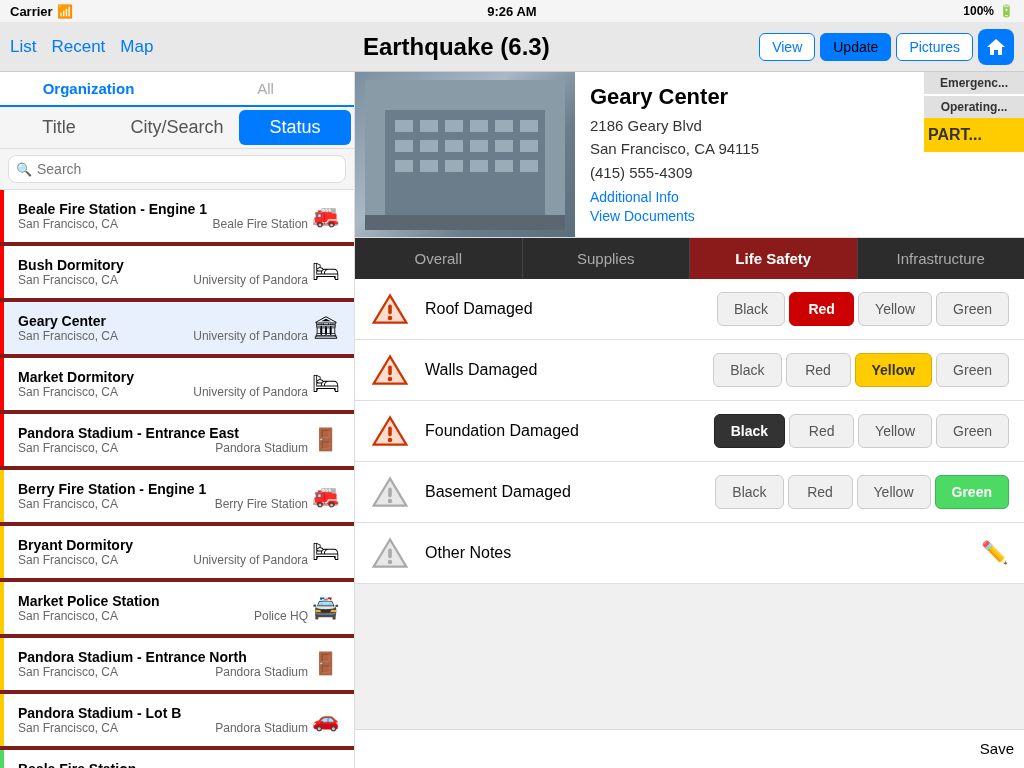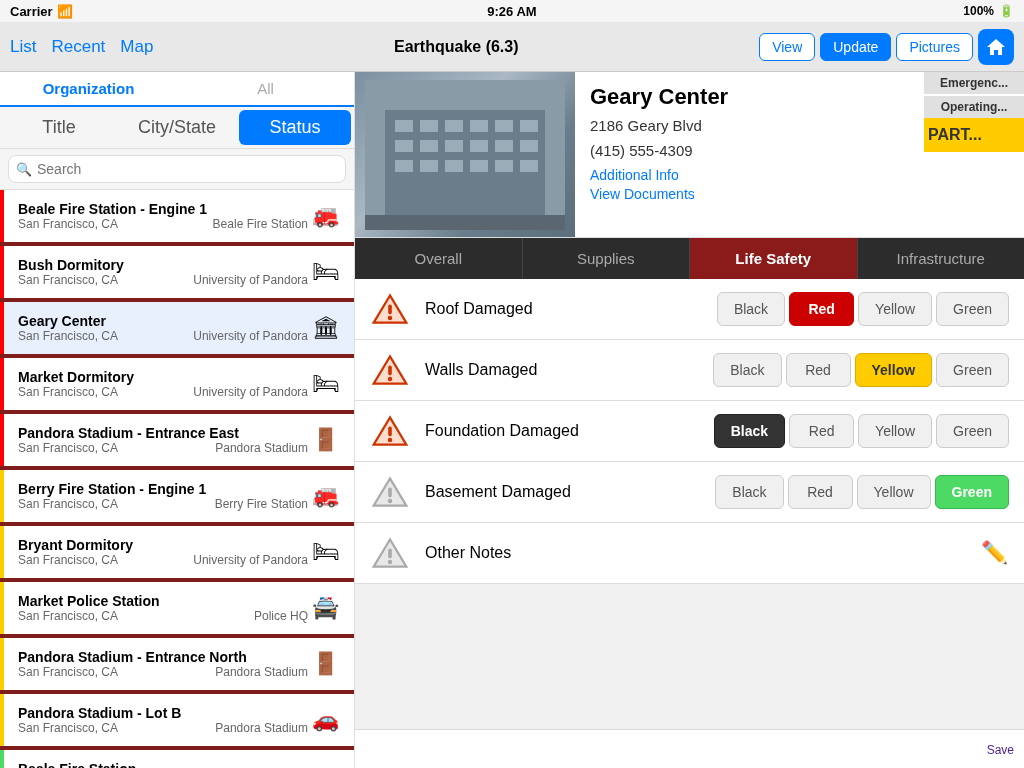--- a/index.html
+++ b/index.html
@@ -15,24 +15,24 @@
     .status-bar-right { display: flex; align-items: center; gap: 5px; font-size: 12px; }
 
     
     .nav-bar {
       display: flex; align-items: center; justify-content: space-between;
       background: #e8e8e8; padding: 6px 10px; height: 50px;
       border-bottom: 1px solid #ccc;
     }
     .nav-bar-left { display: flex; gap: 15px; }
     .nav-link { color: #007aff; font-size: 17px; text-decoration: none; cursor: pointer; background: none; border: none; }
-    .nav-title { font-size: 16px; font-weight: 700; color: #000; }
+    .nav-title { font-size: 24px; font-weight: 700; color: #000; }
     .nav-bar-right { display: flex; gap: 5px; align-items: center; }
     .nav-btn { padding: 5px 12px; border-radius: 6px; border: 1px solid #007aff; color: #007aff; background: white; font-size: 14px; cursor: pointer; }
-    .nav-btn.primary { background: #007aff; color: #ffffff; }
+    .nav-btn.primary { background: #007aff; color: #000000; }
     .nav-btn.pictures { background: white; color: #007aff; }
     .home-btn { width: 36px; height: 36px; background: #007aff; border-radius: 8px; display: flex; align-items: center; justify-content: center; cursor: pointer; }
 
     
     .main-container { display: flex; height: calc(768px - 72px); }
 
     
     .sidebar { width: 355px; background: white; border-right: 1px solid #ddd; display: flex; flex-direction: column; }
     .sidebar-tabs { display: flex; border-bottom: 2px solid #007aff; }
     .sidebar-tab { flex: 1; text-align: center; padding: 8px; font-size: 15px; cursor: pointer; }
@@ -97,21 +97,21 @@
     .assess-btn { padding: 8px 16px; border-radius: 6px; border: 1px solid #ccc; background: #f0f0f0; font-size: 14px; color: #555; cursor: pointer; min-width: 65px; text-align: center; }
     .assess-btn.selected-red { background: #cc0000; color: white; border-color: #cc0000; font-weight: 700; }
     .assess-btn.selected-yellow { background: #ffcc00; color: #333; border-color: #ddaa00; font-weight: 700; }
     .assess-btn.selected-black { background: #333; color: white; border-color: #222; font-weight: 700; }
     .assess-btn.selected-green { background: #4cd964; color: white; border-color: #3ab553; font-weight: 700; }
 
     .pencil-icon { font-size: 22px; margin-left: 8px; }
 
     
     .footer { background: white; border-top: 1px solid #ddd; padding: 10px; text-align: right; }
-    .save-btn { color: #4c1d95; font-size: 12px; cursor: pointer; background: none; border: none; }
+    .save-btn { color: #000000; font-size: 15px; cursor: pointer; background: none; border: none; }
 
     
     .warn-tri { width: 36px; height: 36px; }
   </style>
 </head>
 <body>
 
 <div class="status-bar">
   <div class="status-bar-left">
     <span>Carrier</span>
@@ -145,21 +145,21 @@
 
 <div class="main-container">
 
   <div class="sidebar">
     <div class="sidebar-tabs">
       <div class="sidebar-tab active">Organization</div>
       <div class="sidebar-tab inactive">All</div>
     </div>
     <div class="filter-tabs">
       <div class="filter-tab">Title</div>
-      <div class="filter-tab">City/State</div>
+      <div class="filter-tab">City/Search</div>
       <div class="filter-tab active">Status</div>
     </div>
     <div class="search-bar">
       <div class="search-wrap">
         <span class="search-icon-inner">🔍</span>
         <input class="search-input" type="text" placeholder="Search" style="">
       </div>
     </div>
     <div class="list-container" id="list-container">
         <div class="list-item">
@@ -316,20 +316,21 @@
             <rect x="130" y="80" width="18" height="12" fill="#aec0cc" opacity="0.7"></rect>
             <rect x="155" y="80" width="18" height="12" fill="#aec0cc" opacity="0.7"></rect>
 
             <rect x="0" y="135" width="200" height="15" fill="#5a6670"></rect>
           </svg>
         </div>
       </div>
       <div class="location-info">
         <div class="location-name">Geary Center</div>
         <div class="location-address">2186 Geary Blvd</div>
+        <div class="location-address">San Francisco, CA 94115</div>
         <div class="location-phone">(415) 555-4309</div>
         <div class="location-links">
           <span class="location-link">Additional Info</span>
           <span class="location-link">View Documents</span>
         </div>
       </div>
       <div class="emergency-panel">
         <div class="emergency-label">Emergenc...</div>
         <div class="operating-label">Operating...</div>
         <div class="operating-status">PART...</div>

